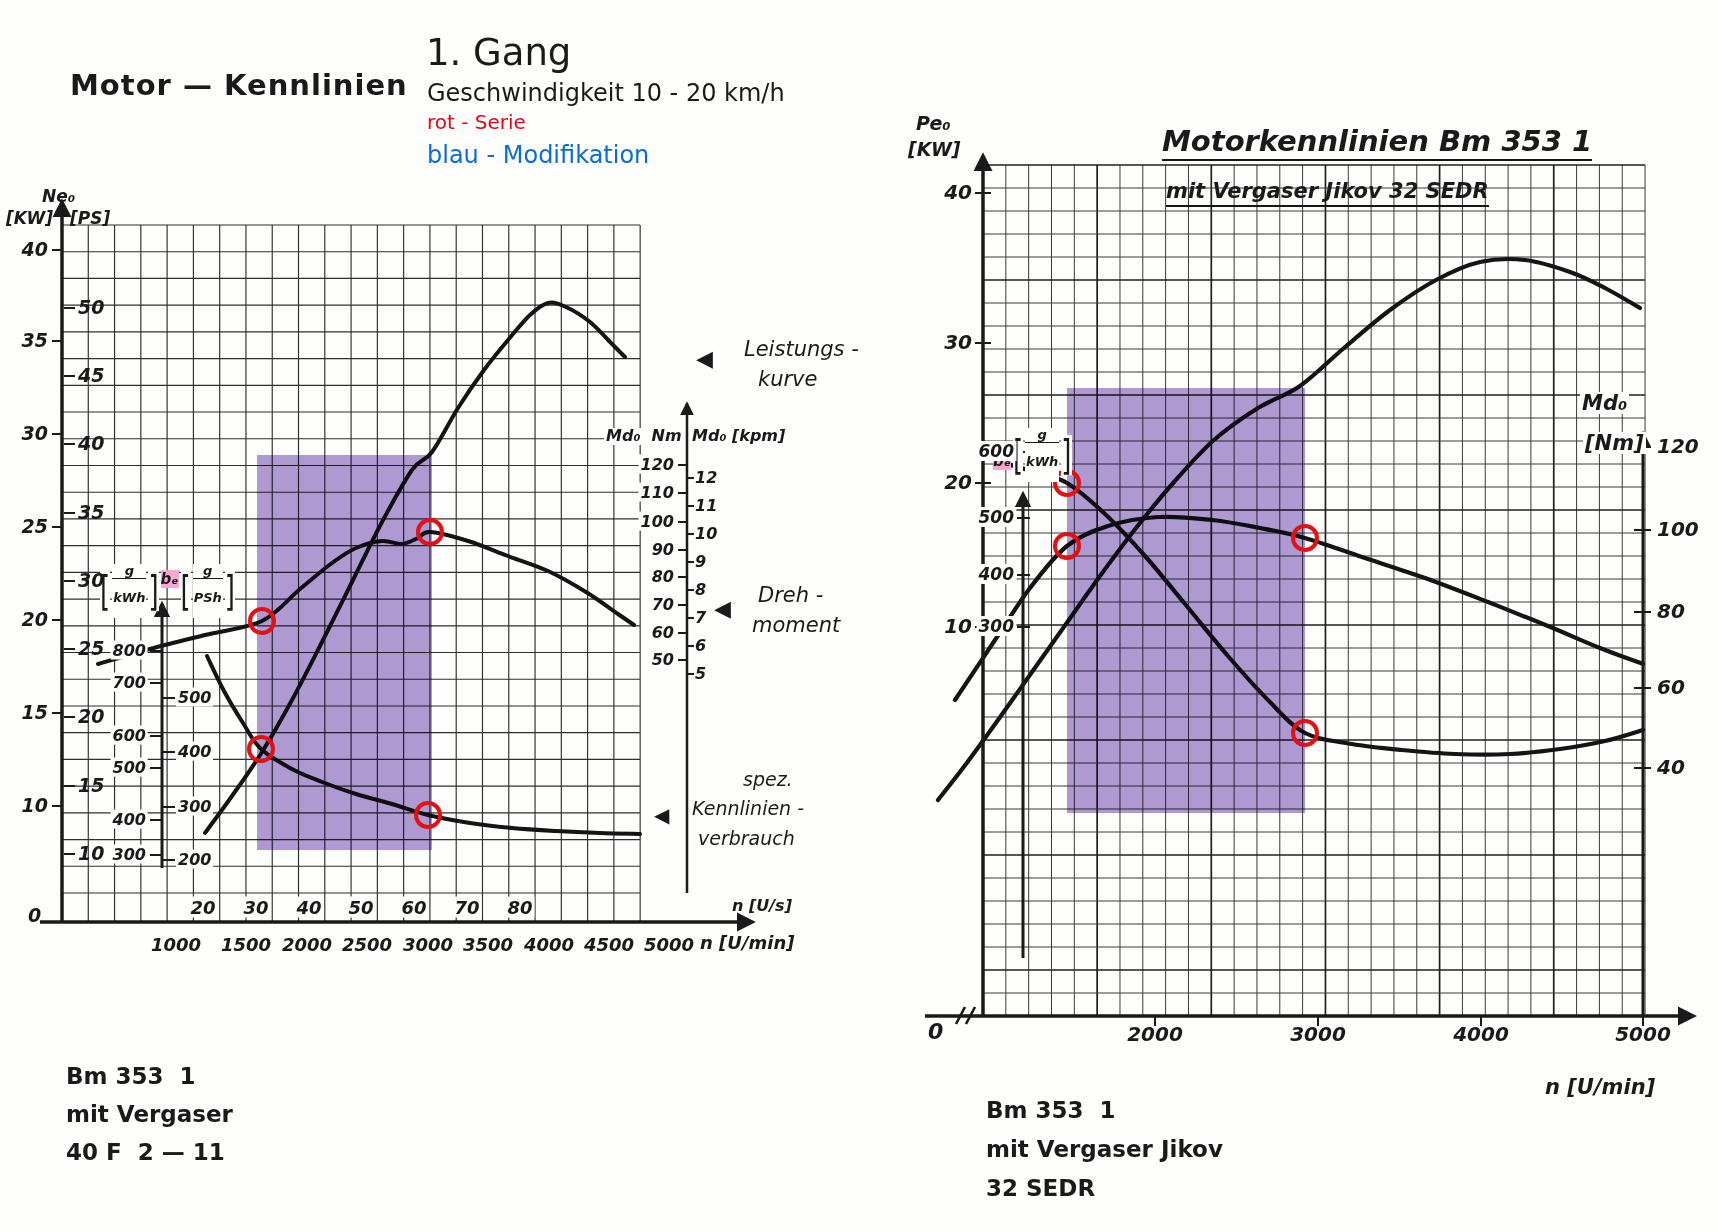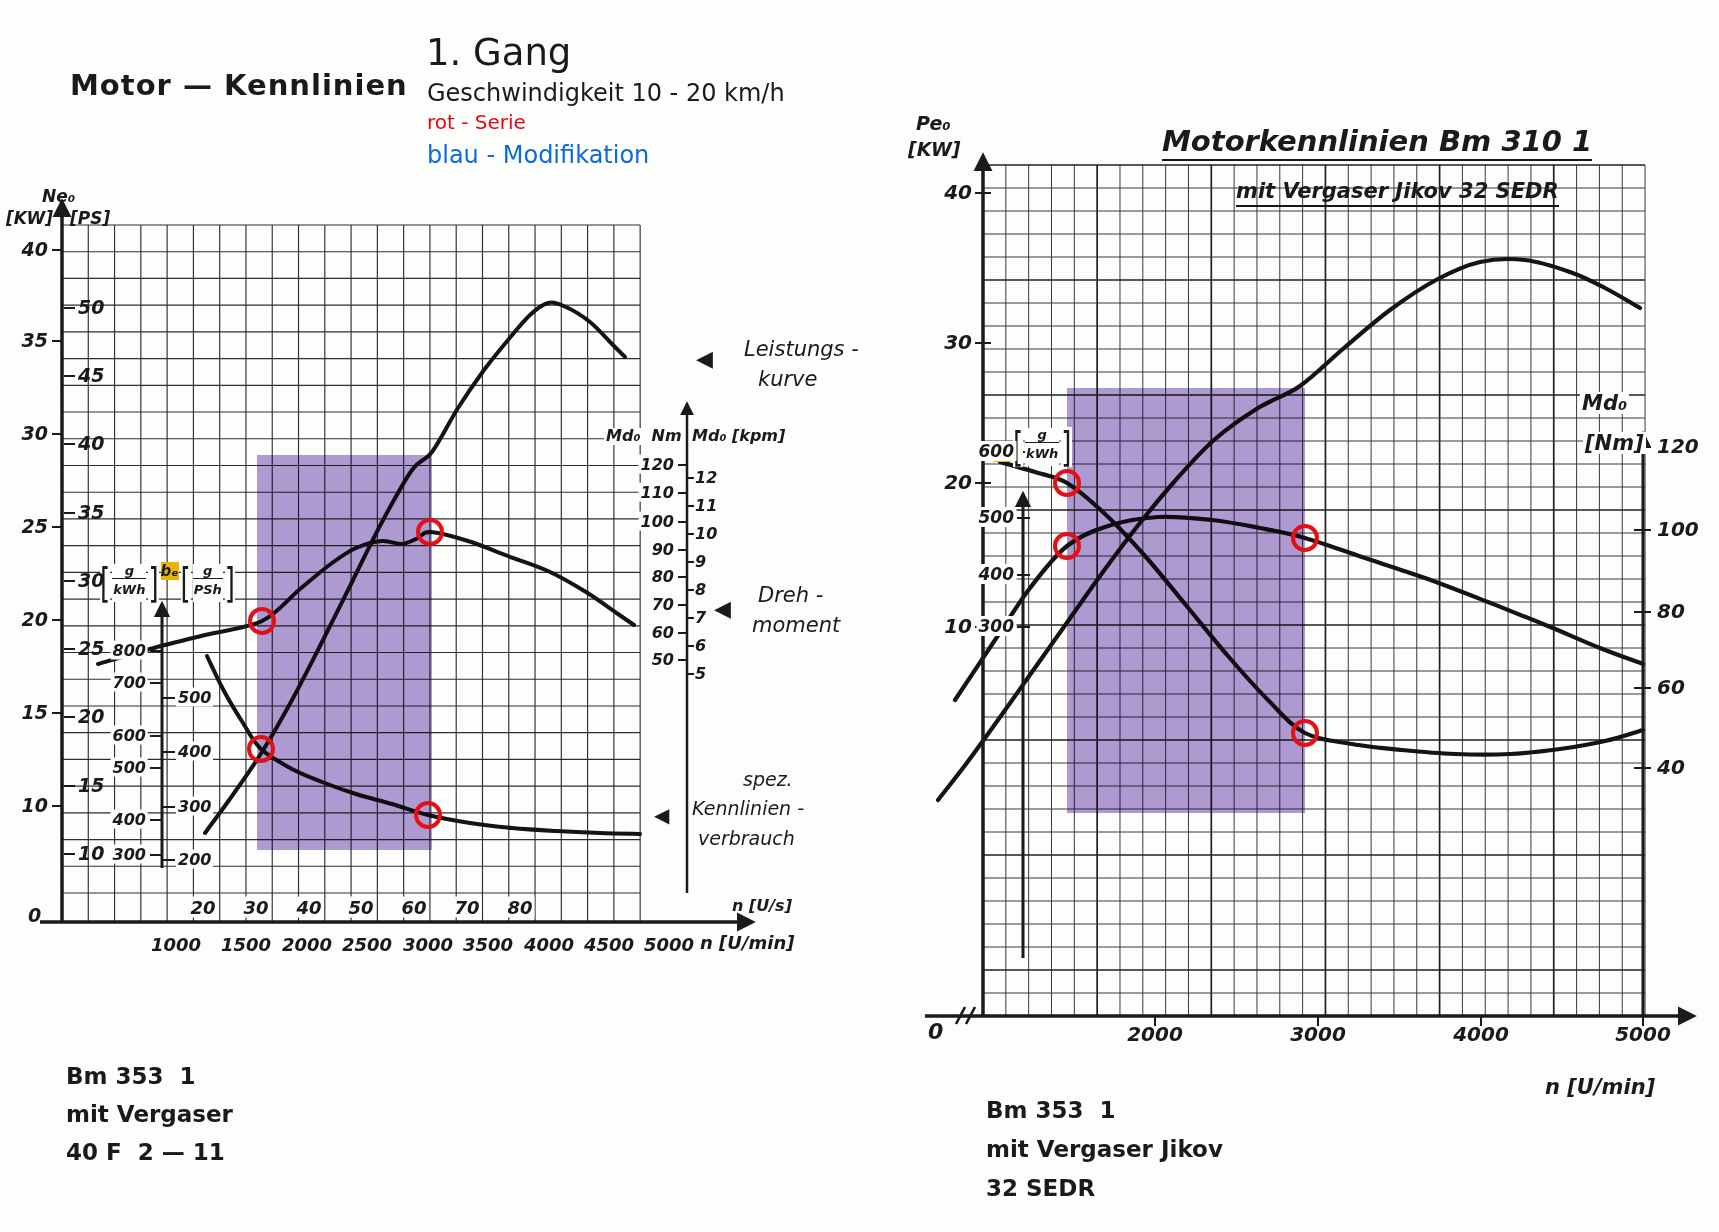--- a/index.html
+++ b/index.html
@@ -10,24 +10,24 @@
   .it{font-style:italic;}
   .b{font-weight:bold;margin-top:40px;}
   .w6{font-weight:600;}
   .red{color:#e30613;}
   .blue{color:#0b6bd7;}
   .ul{border-bottom:2.5px solid #161616;padding-bottom:3px;}
   .tick{position:absolute;font-weight:600;font-style:italic;color:#1a1a1a;}
   .chipbg{background:#fdfdfc;padding:0 2px;}
   .frac{display:inline-flex;flex-direction:column;align-items:center;font-size:13px;
         font-style:italic;font-weight:600;background:#fdfdfc;line-height:1.1;vertical-align:middle;}
-  .frac .den{border-top:1.6px solid #1a1a1a;padding:4px 1px;}
+  .frac .den{border-top:1.6px solid #1a1a1a;padding:12px 1px;}
   .bracket{display:inline-block;transform:scaleY(1.55);font-size:26px;font-weight:400;
            background:#fdfdfc;vertical-align:middle;line-height:1;}
-  .belbl{font-size:15px;font-style:italic;font-weight:600;background:#eab308;vertical-align:top;}
+  .belbl{font-size:15px;font-style:italic;font-weight:600;background:#f9a8d4;vertical-align:top;}
   .cluster{display:inline-flex;align-items:center;gap:2px;}
   svg{position:absolute;left:0;top:0;}
 </style>
 </head>
 <body>
 
 <div class="lbl b" style="left:70px;top:30px;font-size:29px;letter-spacing:1px">Motor — Kennlinien</div>
 <div class="lbl" style="left:426px;top:34px;font-size:37px">1. Gang</div>
 <div class="lbl" style="left:427px;top:81px;font-size:24px">Geschwindigkeit 10 - 20 km/h</div>
 <div class="lbl red" style="left:427px;top:112px;font-size:20px">rot - Serie</div>
@@ -288,22 +288,22 @@
 
 <div class="lbl it" style="left:743px;top:770px;font-size:19px">spez.</div>
 <div class="lbl" style="left:654px;top:805px;font-size:20px">◀</div>
 <div class="lbl it" style="left:692px;top:799px;font-size:19px">Kennlinien -</div>
 <div class="lbl it" style="left:698px;top:829px;font-size:19px">verbrauch</div>
 
 <div class="lbl it w6" style="left:732px;top:898px;font-size:16px">n [U/s]</div>
 <div class="lbl it w6" style="left:700px;top:934px;font-size:18px">n [U/min]</div>
 <div class="lbl it w6" style="left:28px;top:906px;font-size:19px">0</div>
 
-<div class="lbl it b ul" style="left:1162px;top:86px;font-size:29px">Motorkennlinien Bm 310 1</div>
-<div class="lbl it b ul" style="left:1236px;top:140px;font-size:21px">mit Vergaser Jikov 32 SEDR</div>
+<div class="lbl it b ul" style="left:1162px;top:86px;font-size:29px">Motorkennlinien Bm 353 1</div>
+<div class="lbl it b ul" style="left:1166px;top:140px;font-size:21px">mit Vergaser Jikov 32 SEDR</div>
 
 <div class="lbl it w6" style="left:916px;top:114px;font-size:19px">Pe₀</div>
 <div class="lbl it w6" style="left:908px;top:140px;font-size:19px">[KW]</div>
 
 <div class="abs cluster" style="left:993px;top:428px">
   <span class="belbl" style="position:relative;top:6px">bₑ</span>
   <span class="bracket">[</span>
   <span class="frac">
     <span>g</span>
     <span class="den">kWh</span>

